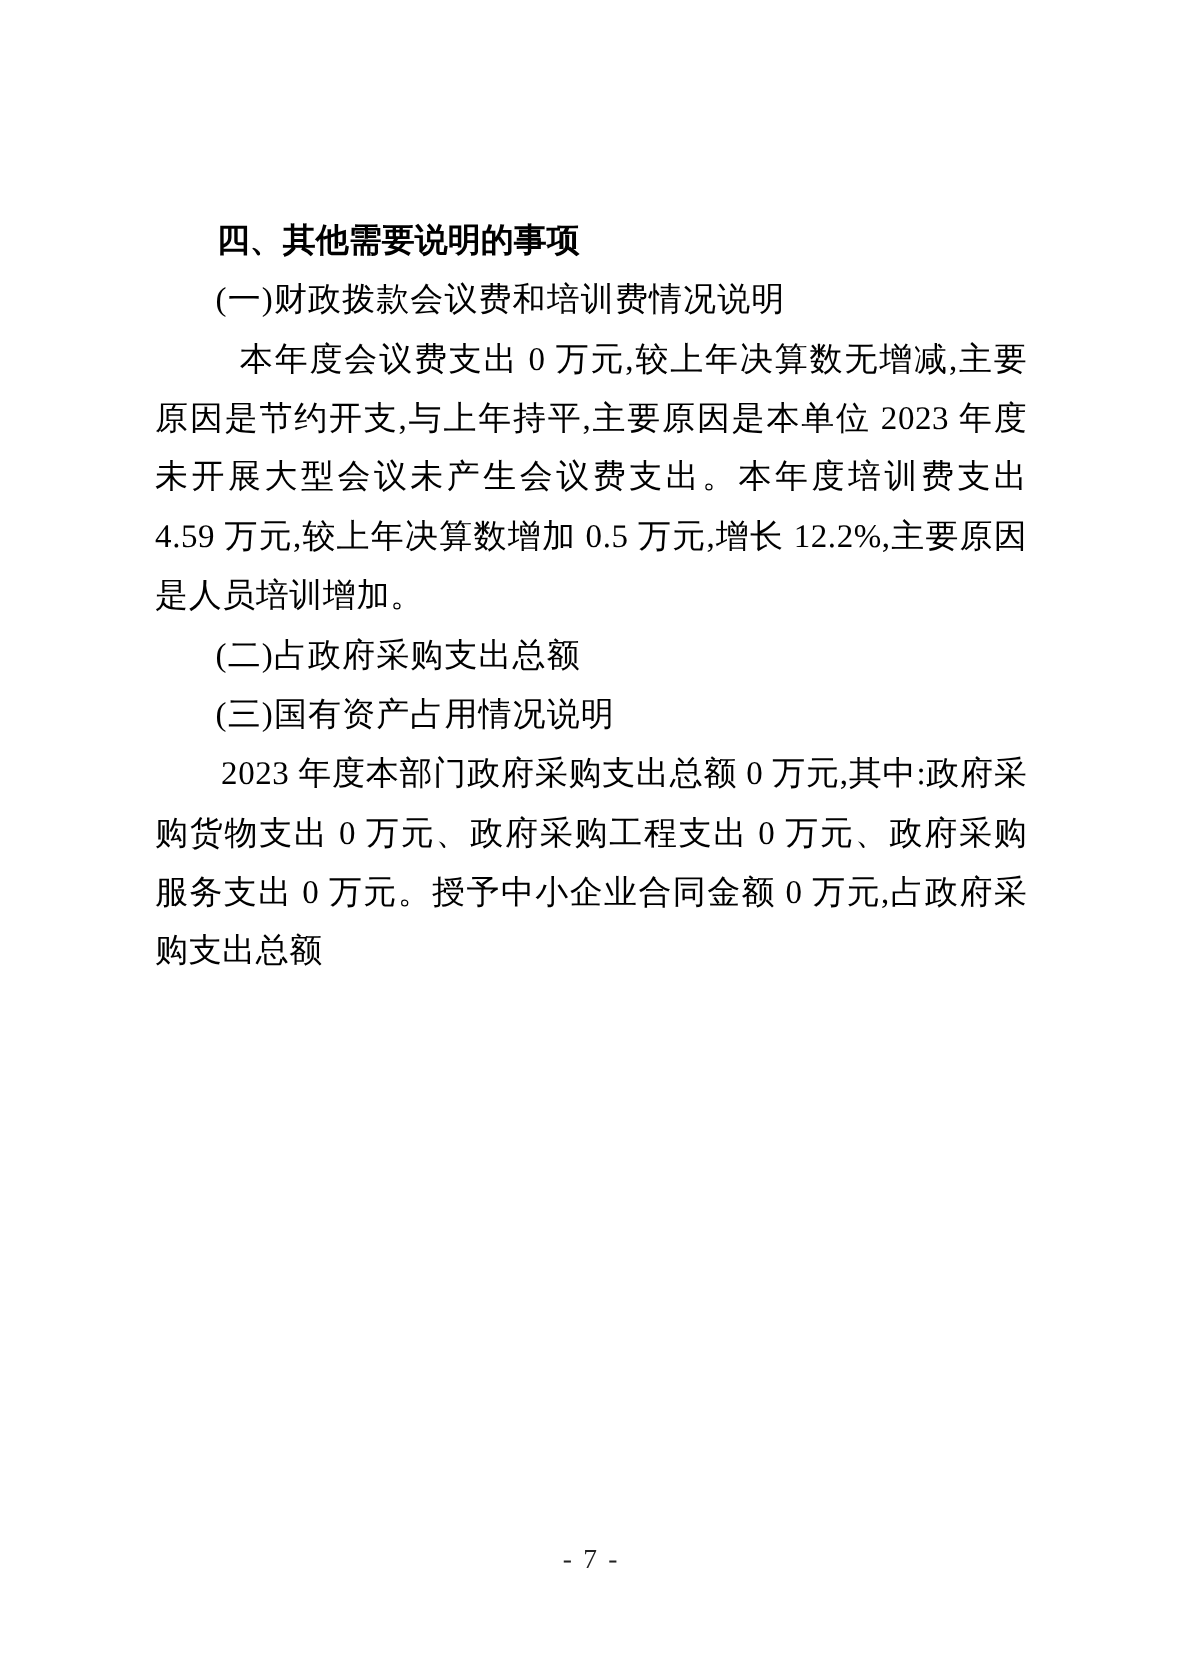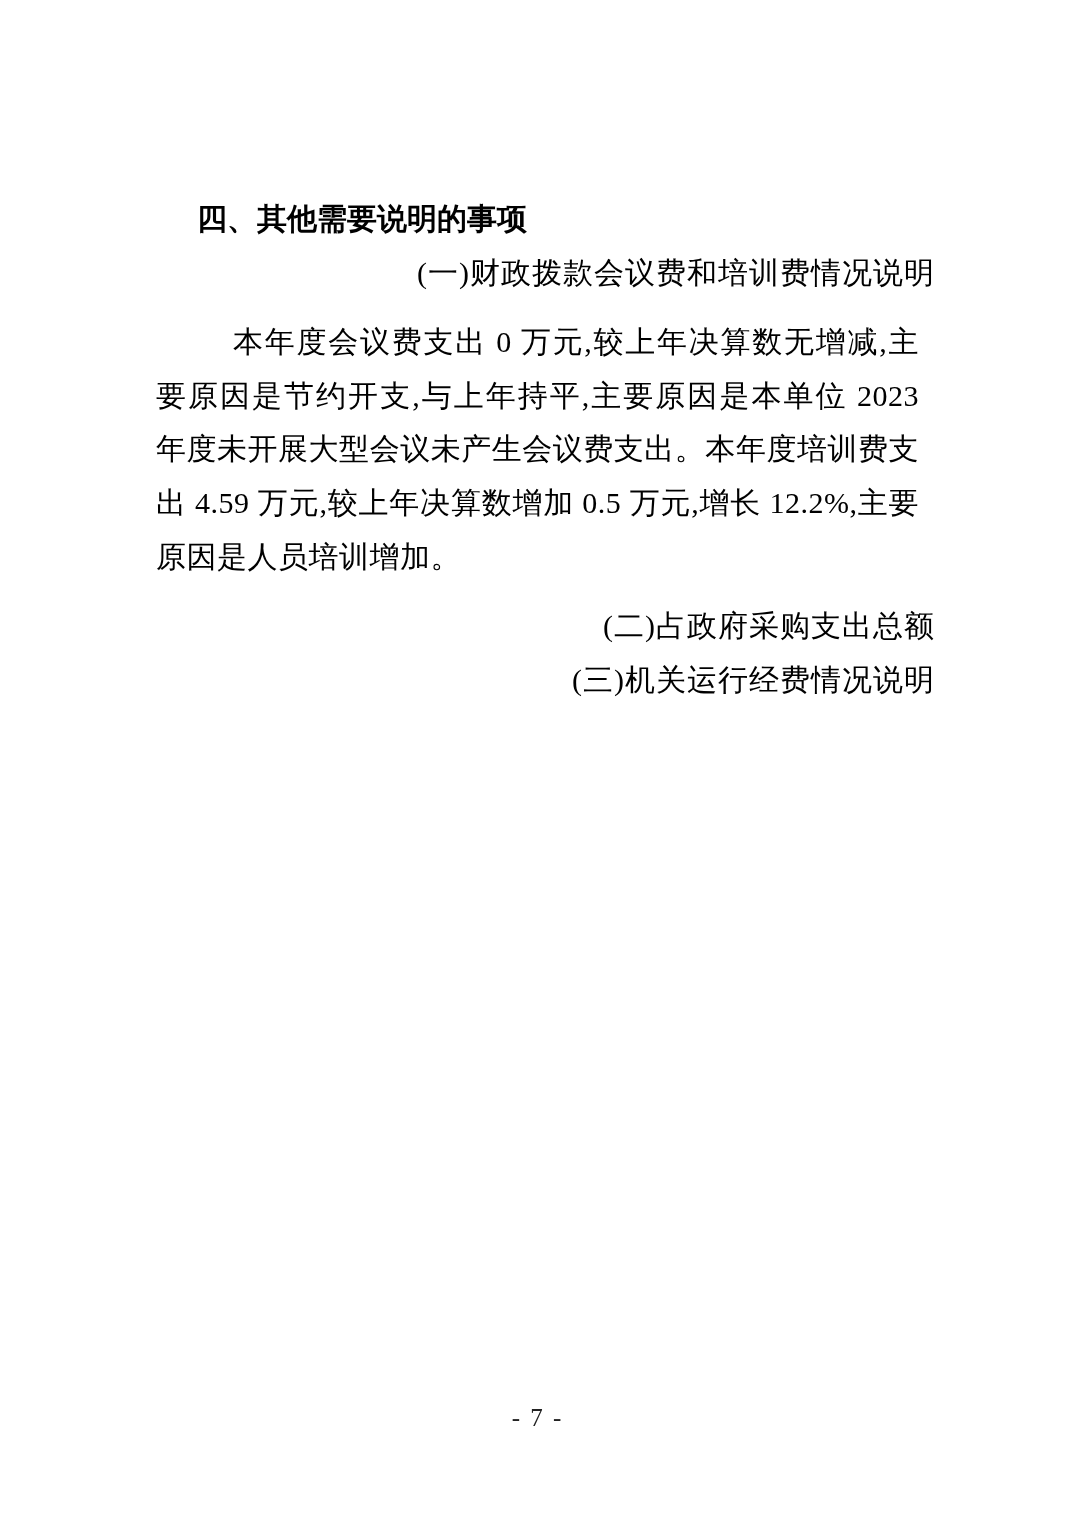--- a/index.html
+++ b/index.html
@@ -34,25 +34,25 @@
     line-height: 53.6px;
     text-indent: 57px;
     text-align: left;
   }
   .content h2 {
     margin: 0;
     font-weight: normal;
     font-size: 30px;
     line-height: 53.6px;
     text-indent: 56px;
-    text-align: right;
+    text-align: left;
     letter-spacing: 1px;
   }
   .content p {
-    margin: 16px;
+    margin: 1px;
     text-indent: 60px;
     text-align: justify;
     text-justify: inter-ideograph;
     letter-spacing: 0.5px;
   }
   .content p.first-para {
     text-indent: 77px;
   }
   .page-number {
     position: absolute;
@@ -72,19 +72,20 @@
 <div class="page">
   <div class="content">
 
     <h1>四、其他需要说明的事项</h1>
 
     <h2>(一)财政拨款会议费和培训费情况说明</h2>
     <p class="first-para">本年度会议费支出 0 万元,较上年决算数无增减,主要原因是节约开支,与上年持平,主要原因是本单位 2023 年度未开展大型会议未产生会议费支出。本年度培训费支出 4.59 万元,较上年决算数增加 0.5 万元,增长 12.2%,主要原因是人员培训增加。</p>
 
     <h2>(二)占政府采购支出总额</h2>
 
-    <h2>(三)机关运行经费情况说明</h2>
+    <h2>(三)国有资产占用情况说明</h2>
 
+    <p>2023 年度本部门政府采购支出总额 0 万元,其中:政府采购货物支出 0 万元、政府采购工程支出 0 万元、政府采购服务支出 0 万元。授予中小企业合同金额 0 万元,占政府采购支出总额</p>
 
   </div>
 
   <div class="page-number">- 7 -</div>
 </div>
 
 </body></html>

